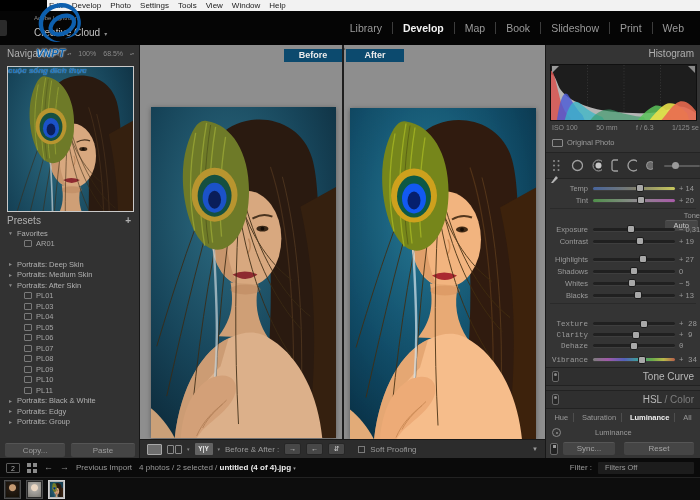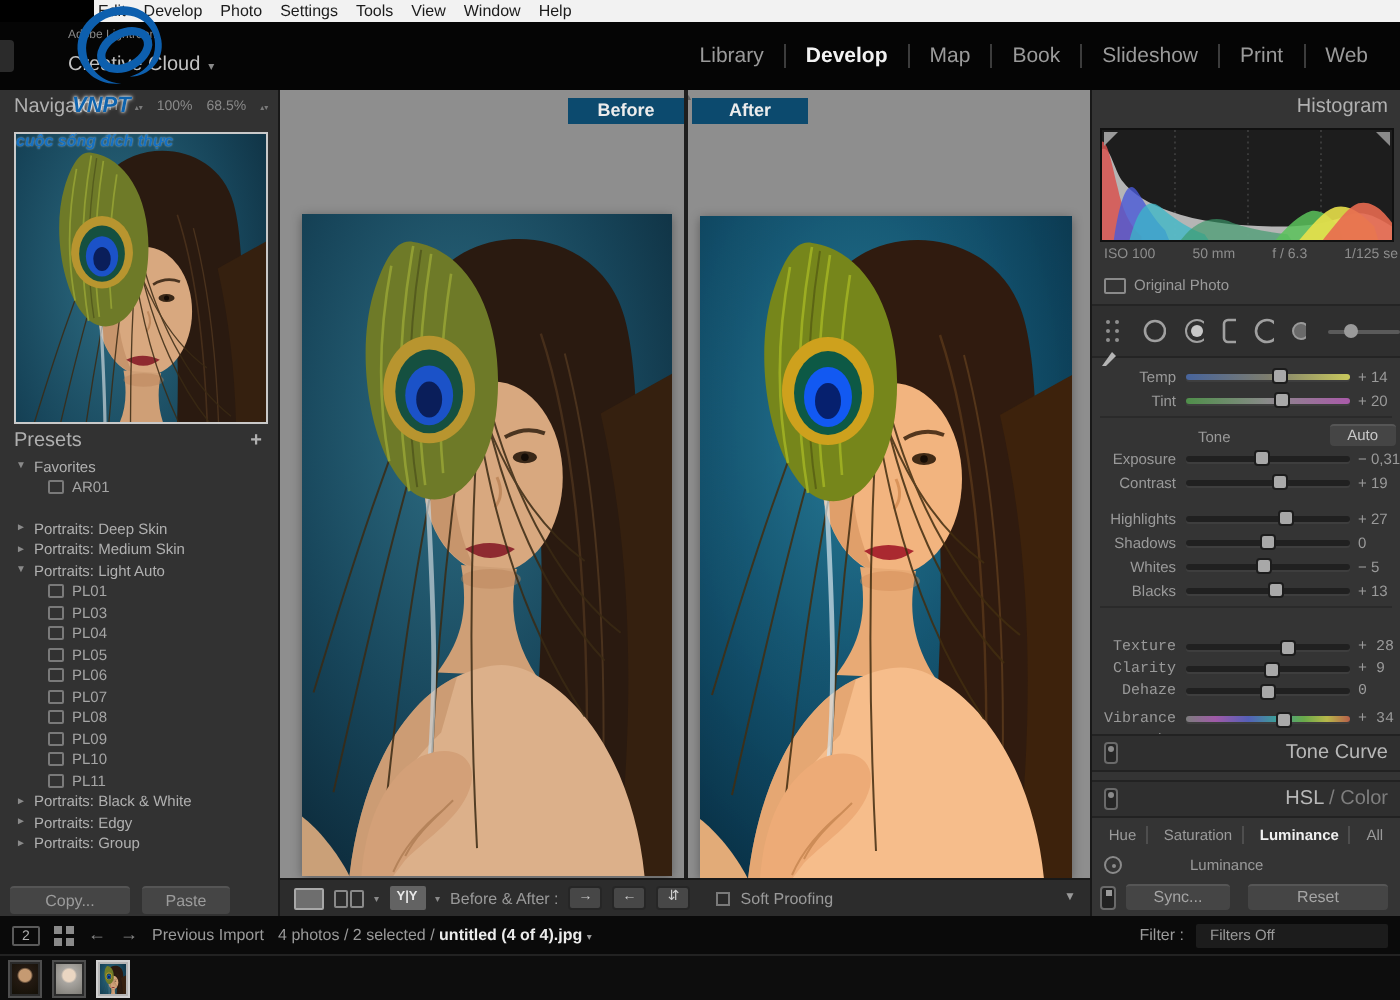--- a/index.html
+++ b/index.html
@@ -44,21 +44,21 @@
   .prow{height:10.5px;display:flex;align-items:center;font-size:7.5px;color:#b0b0b0;padding-left:8px;white-space:nowrap;cursor:default;}
   .prow .arr{width:9px;font-size:5px;color:#8a8a8a;}
   .prow .picon{display:none;width:8px;height:7px;border:1px solid #7a7a7a;border-radius:1px;margin-right:4px;flex:0 0 auto;}
   .prow.child{padding-left:24px;color:#a5a5a5;}
   .prow.child .picon{display:inline-block;}
   .prow.gap{margin-top:10px;}
   .lbtns{position:absolute;top:398px;left:0;right:0;height:14px;}
   .lbtn{position:absolute;height:14px;background:#454545;border-radius:2px;border-top:1px solid #555;
         font-size:8px;color:#9c9c9c;text-align:center;line-height:13px;cursor:default;}
   .lbtn.copy{left:5px;width:60px;}
-  .lbtn.paste{left:71px;width:44px;}
+  .lbtn.paste{left:71px;width:64px;}
 
   
   .cdivider{position:absolute;left:202px;top:0;bottom:19px;width:2px;background:#1e1e1e;}
   .ctop-caret{position:absolute;left:203px;top:0;font-size:5px;color:#5e5e5e;}
   .balabel{position:absolute;top:4px;width:58px;height:13px;background:#0c4a6e;color:#ececec;
            font-size:9px;font-weight:bold;text-align:center;line-height:13px;}
   .balabel.before{left:144px;}
   .balabel.after{left:206px;}
   .photo{position:absolute;overflow:hidden;box-shadow:0 1px 5px rgba(0,0,0,.35);}
   .photo svg{display:block;width:100%;height:100%;}
@@ -103,21 +103,21 @@
   .srow{display:flex;align-items:center;height:12px;font-size:7.5px;color:#9a9a9a;}
   .srow.c11{height:11px;font-family:Liberation Mono, monospace;}
   .slabel{width:45px;text-align:right;padding-right:3px;white-space:nowrap;flex:0 0 auto;}
   .track{position:relative;width:82px;height:3px;background:#202020;border-radius:2px;flex:0 0 auto;margin:0 2px;
          box-shadow:0 1px 0 rgba(255,255,255,.05);}
   .knob{position:absolute;top:-2.5px;width:8px;height:8px;background:#a8a8a8;border:1px solid #1c1c1c;border-radius:2px;}
   .track-temp{background:linear-gradient(90deg,#47649c 0%,#7d7d6e 50%,#c9c95c 100%);}
   .track-tint{background:linear-gradient(90deg,#4f8f4a 0%,#8a8a8a 50%,#a95aa9 100%);}
   .track-rainbow{background:linear-gradient(90deg,#7d7d7d 0%,#a05aa8 18%,#5560b8 38%,#3d9e98 55%,#6aaa4a 72%,#b8b84a 86%,#b85f4a 100%);}
   .sval{flex:1;padding-left:2px;white-space:nowrap;overflow:hidden;font-size:7.5px;color:#9a9a9a;}
-  .hdrrow{display:flex;align-items:flex-end;height:12px;font-size:7.5px;color:#9a9a9a;}
+  .hdrrow{display:flex;align-items:flex-end;height:12px;font-size:7.5px;color:#9a9a9a;flex-direction:column;}
   .hdrrow .ht{margin-left:53px;}
   .autobtn{margin-left:auto;margin-right:2px;background:#454545;border-radius:2px;border-top:1px solid #565656;
            padding:0 9px;height:11px;line-height:10px;font-size:7.5px;color:#c8c8c8;}
   .spacer6{height:6px;} .spacer3{height:3px;}
   .gdiv{height:1px;background:#2a2a2a;margin:2px 4px;}
 
   .secbar{position:absolute;left:0;right:0;height:19px;background:#2f2f2f;border-top:1px solid #222;border-bottom:1px solid #222;
           display:flex;align-items:center;padding:0 6px;}
   .secbar .toggle{width:7px;height:11px;border:1px solid #6a6a6a;border-radius:2px;background:#262626;position:relative;}
   .secbar .toggle::after{content:"";position:absolute;left:1px;top:1px;width:3px;height:3px;background:#8a8a8a;border-radius:50%;}
@@ -299,21 +299,21 @@
           <span class="plabel">Portraits: Deep Skin</span>
         </div>
           <div class="prow">
           <span class="arr">►</span>
 
           <span class="plabel">Portraits: Medium Skin</span>
         </div>
           <div class="prow">
           <span class="arr">▼</span>
 
-          <span class="plabel">Portraits: Light Auto</span>
+          <span class="plabel">Portraits: After Skin</span>
         </div>
           <div class="prow child">
 
           <span class="picon"></span>
           <span class="plabel">PL01</span>
         </div>
           <div class="prow child">
 
           <span class="picon"></span>
           <span class="plabel">PL03</span>

